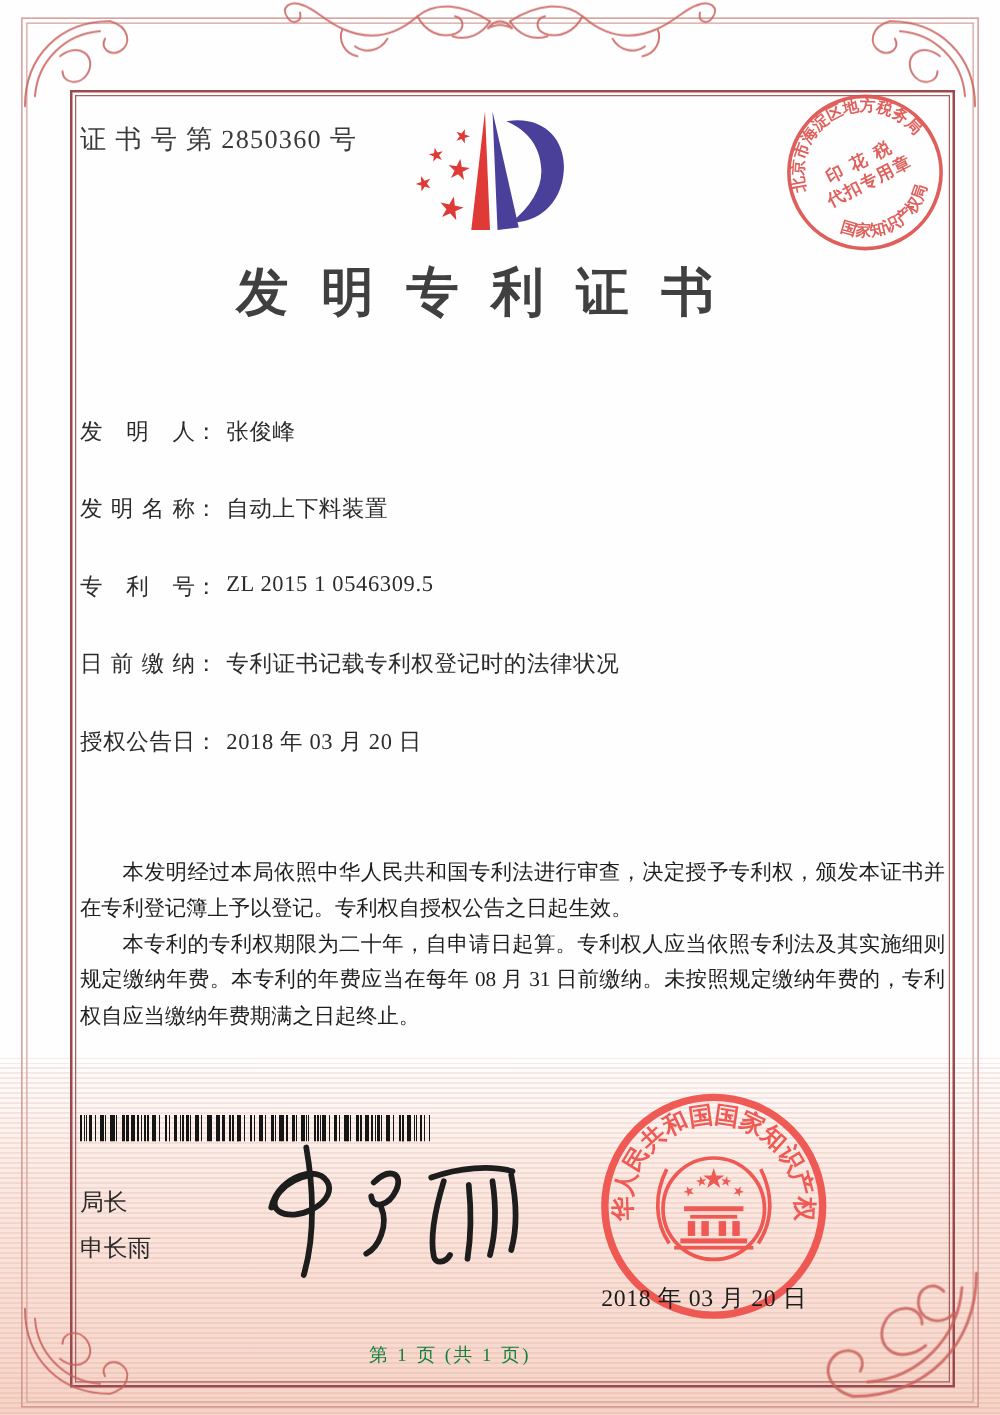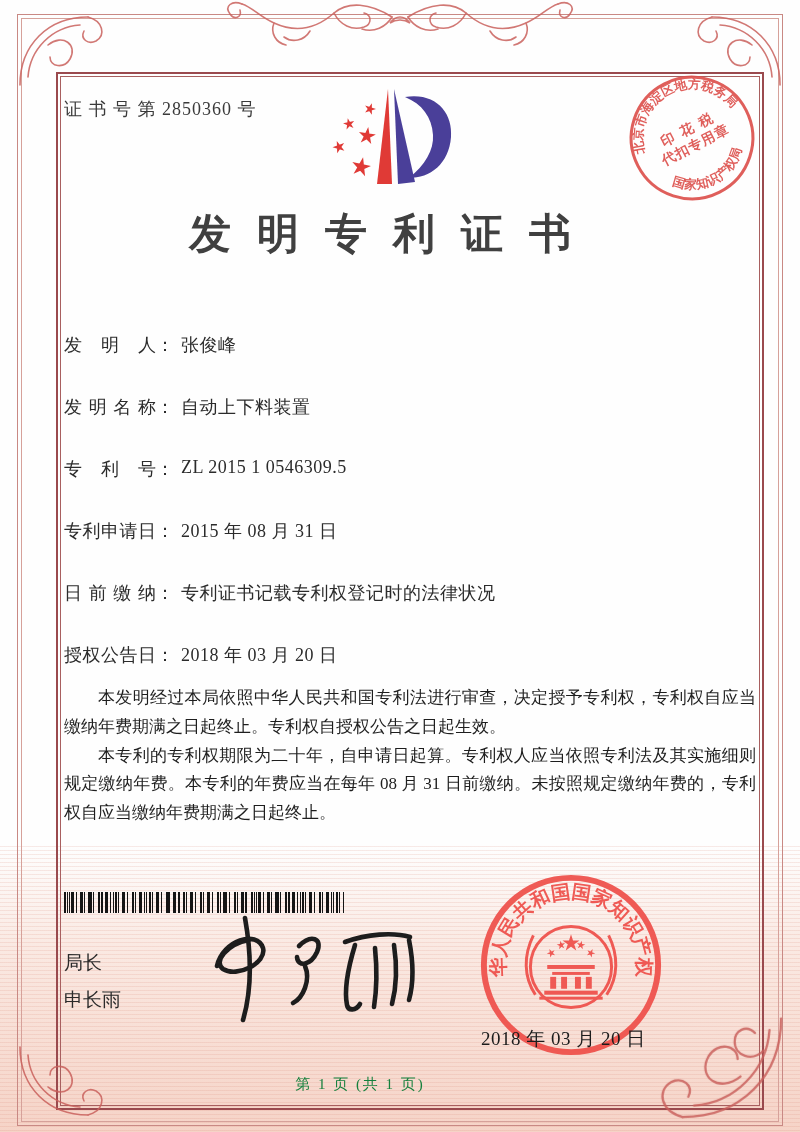--- a/index.html
+++ b/index.html
@@ -17,21 +17,21 @@
       linear-gradient(180deg, rgba(248,222,212,0) 0%, rgba(247,216,204,0.55) 35%, rgba(245,209,196,0.95) 100%);
   }
   
   .outer-border{position:absolute;left:17px;top:14px;right:17px;bottom:6px;border:1.4px solid #c98984;z-index:1;}
   .outer-border::after{content:"";position:absolute;inset:3px;border:1px solid #d6a19a;}
   
   .inner-border{position:absolute;left:56px;top:72px;right:36px;bottom:22px;border:2.4px solid #9a4a4e;z-index:1;}
   .inner-border::after{content:"";position:absolute;inset:2px;border:1px solid #a85f5f;}
   .decor{position:absolute;left:0;top:0;z-index:1;pointer-events:none;}
   .content{position:absolute;inset:0;z-index:2;}
-  .cert-no{position:absolute;left:64px;top:97px;font-size:18px;color:#3a3a3a;letter-spacing:1px;}
+  .cert-no{position:absolute;left:64px;top:97px;font-size:21px;color:#3a3a3a;letter-spacing:1px;}
   .logo{position:absolute;left:330px;top:84px;width:140px;height:112px;}
   .tax-stamp{position:absolute;left:616px;top:58px;width:152px;height:160px;opacity:.92;}
   .title{
     position:absolute;left:0;right:40px;top:206px;text-align:center;
     font-size:42px;font-weight:bold;color:#404040;
     letter-spacing:0.62em;text-indent:0.62em;
   }
   .fields{position:absolute;left:64px;top:333px;right:60px;}
   .field-row{height:22px;margin-bottom:40px;font-size:18px;color:#2b2b2b;white-space:nowrap;}
   .field-label{display:inline-block;width:92px;text-align:justify;text-align-last:justify;vertical-align:top;}
@@ -154,32 +154,29 @@
       <div class="field-row">
         <span class="field-label">发明人</span><span class="field-colon">：</span><span class="field-value">张俊峰</span>
       </div>
       <div class="field-row">
         <span class="field-label">发明名称</span><span class="field-colon">：</span><span class="field-value">自动上下料装置</span>
       </div>
       <div class="field-row">
         <span class="field-label">专利号</span><span class="field-colon">：</span><span class="field-value">ZL 2015 1 0546309.5</span>
       </div>
       <div class="field-row">
-        <span class="field-label">专利申请日</span><span class="field-colon">：</span><span class="field-value">2015 年 08 月 31 日</span>
-      </div>
-      <div class="field-row">
         <span class="field-label">日前缴纳</span><span class="field-colon">：</span><span class="field-value">专利证书记载专利权登记时的法律状况</span>
       </div>
       <div class="field-row">
         <span class="field-label">授权公告日</span><span class="field-colon">：</span><span class="field-value">2018 年 03 月 20 日</span>
       </div>
     </div>
 
     <div class="body-text">
-      <p>本发明经过本局依照中华人民共和国专利法进行审查，决定授予专利权，专利权自应当缴纳年费期满之日起终止。专利权自授权公告之日起生效。</p>
+      <p>本发明经过本局依照中华人民共和国专利法进行审查，决定授予专利权，颁发本证书并在专利登记簿上予以登记。专利权自授权公告之日起生效。</p>
       <p>本专利的专利权期限为二十年，自申请日起算。专利权人应当依照专利法及其实施细则规定缴纳年费。本专利的年费应当在每年 08 月 31 日前缴纳。未按照规定缴纳年费的，专利权自应当缴纳年费期满之日起终止。</p>
     </div>
 
     <div class="barcode"></div>
 
     <div class="officer">
       <div>局长</div>
       <div>申长雨</div>
     </div>
 

